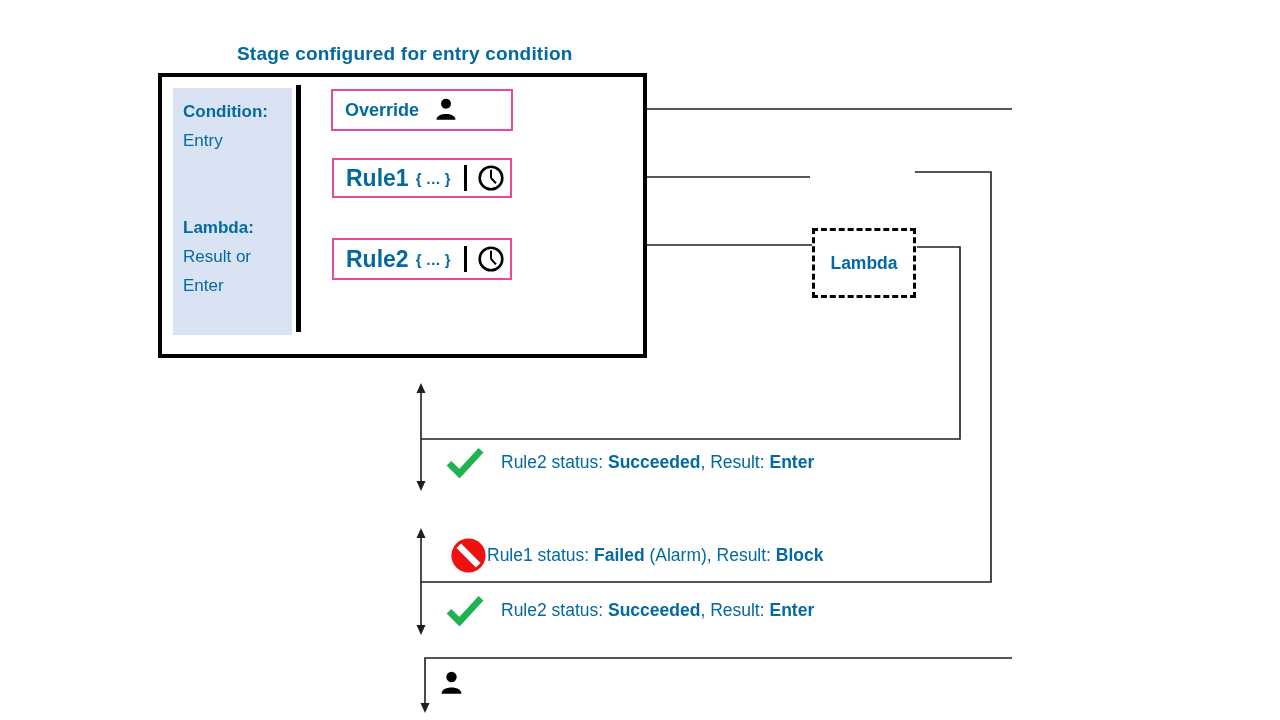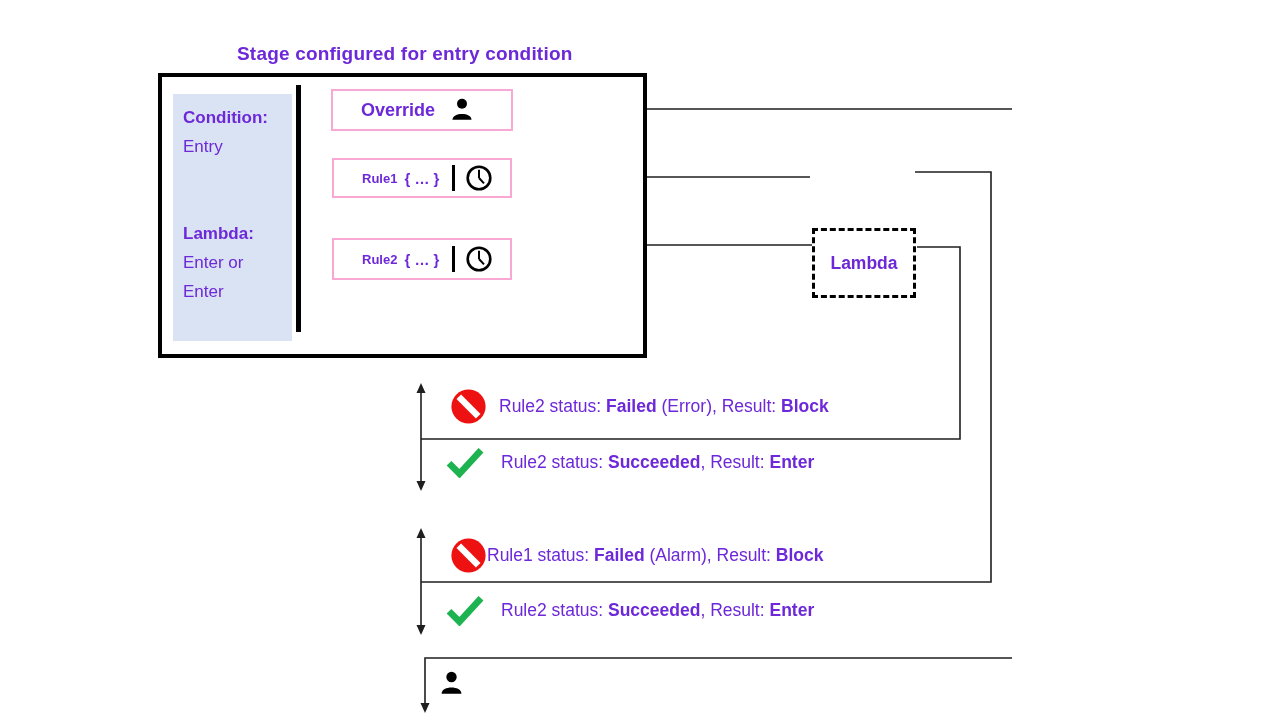--- a/index.html
+++ b/index.html
@@ -2,56 +2,56 @@
 <html><head>
 <meta charset="utf-8">
 <style>
   * { margin: 0; padding: 0; box-sizing: border-box; }
   html, body { background: #ffffff; }
   .canvas {
     position: relative;
     width: 1012px; height: 720px;
     background: #ffffff;
     font-family: "Liberation Sans", "DejaVu Sans", sans-serif;
-    color: #6d28d9;
+    color: #0369a1;
     overflow: hidden;
   }
   .abs { position: absolute; }
 
   
   #wires { position: absolute; left: 0; top: 0; width: 1280px; height: 720px; z-index: 1; }
   #wires path, #wires line { stroke: #1f1f1f; stroke-width: 1.6; fill: none; }
   #wires polygon { fill: #1f1f1f; stroke: none; }
 
   
   .diagram-title { left: 237px; top: 43px; font-size: 19px; font-weight: 700; letter-spacing: .2px; z-index: 2; }
 
   
   .stage-box { left: 158px; top: 73px; width: 489px; height: 285px; border: 4px solid #000; background: #fff; z-index: 2; }
 
   
   .condition-panel {
-    left: 173px; top: 94px; width: 119px; height: 247px;
+    left: 173px; top: 88px; width: 119px; height: 247px;
     background: #dae3f3; z-index: 3;
     padding: 9px 6px 0 10px; font-size: 17px; line-height: 29px;
   }
   .condition-panel .bold { font-weight: 700; }
   .panel-spacer { height: 58px; }
   .panel-divider { left: 296px; top: 85px; width: 5px; height: 247px; background: #000; z-index: 3; }
 
   
   .action-box {
-    border: 2px solid #f9a8d4; background: #fff; z-index: 3;
-    display: flex; align-items: center; padding-left: 28px;
+    border: 2px solid #ec4899; background: #fff; z-index: 3;
+    display: flex; align-items: center; padding-left: 12px;
   }
   .override-box { left: 331px; top: 89px; width: 182px; height: 42px; gap: 14px; }
   .override-box .lbl { font-size: 18px; font-weight: 700; }
   .rule-box { left: 332px; top: 158px; width: 180px; height: 40px; gap: 7px; }
   .rule-box.rule2 { top: 225px; height: 42px; margin-top: 13px; }
-  .rule-box .lbl { font-size: 13px; font-weight: 700; }
+  .rule-box .lbl { font-size: 23px; font-weight: 700; }
   .rule-box .braces { font-size: 15px; font-weight: 700; }
   .rule-box .vbar { width: 3px; height: 26px; background: #000; margin: 0 3px 0 6px; }
 
   
   .service-box {
     border: 3px dashed #000; background: #fff; z-index: 2;
     display: flex; align-items: center; justify-content: center;
     font-size: 17.5px; font-weight: 700;
   }
   .cwe-box { left: 810px; top: 136px; width: 105px; height: 72px; }
@@ -98,21 +98,21 @@
 
   <div class="abs diagram-title">Stage configured for entry condition</div>
 
   <div class="abs stage-box"></div>
 
   <div class="abs condition-panel">
     <div class="bold">Condition:</div>
     <div>Entry</div>
     <div class="panel-spacer"></div>
     <div class="bold">Lambda:</div>
-    <div>Enter or</div>
+    <div>Result or</div>
     <div>Enter</div>
   </div>
   <div class="abs panel-divider"></div>
 
   <div class="abs action-box override-box">
     <span class="lbl">Override</span>
     <svg class="icon" width="26" height="26" viewBox="0 0 24 24">
       <circle cx="12" cy="6.2" r="4.6" fill="#000"></circle>
       <path d="M3.2 21 C3.2 13.8 20.8 13.8 20.8 21 Z" fill="#000"></path>
     </svg>
@@ -138,27 +138,20 @@
       <line x1="14" y1="14" x2="14" y2="5.8" stroke="#000" stroke-width="2"></line>
       <line x1="14" y1="14" x2="19" y2="19.4" stroke="#000" stroke-width="2"></line>
     </svg>
   </div>
 
 
   <div class="abs service-box lambda-box">
     <span>Lambda</span>
   </div>
 
-  <div class="abs outcome-row row-r2f">
-    <svg class="icon" width="37" height="37" viewBox="-20 -20 40 40">
-      <circle cx="0" cy="0" r="18.5" fill="#ee1111"></circle>
-      <line x1="-10.5" y1="-10.5" x2="10.5" y2="10.5" stroke="#ffffff" stroke-width="7"></line>
-    </svg>
-    <div class="outcome-text"><span>Rule2 status: </span><b>Failed</b><span> (Error), Result: </span><b>Block</b></div>
-  </div>
 
   <div class="abs outcome-row row-r2s">
     <svg class="icon" width="42" height="32" viewBox="0 0 32 26">
       <polyline points="3,14 11.5,22.5 29,3.5" fill="none" stroke="#1db350" stroke-width="5.4"></polyline>
     </svg>
     <div class="outcome-text"><span>Rule2 status: </span><b>Succeeded</b><span>, Result: </span><b>Enter</b></div>
   </div>
 
   <div class="abs outcome-row row-r1f">
     <svg class="icon" width="37" height="37" viewBox="-20 -20 40 40">

